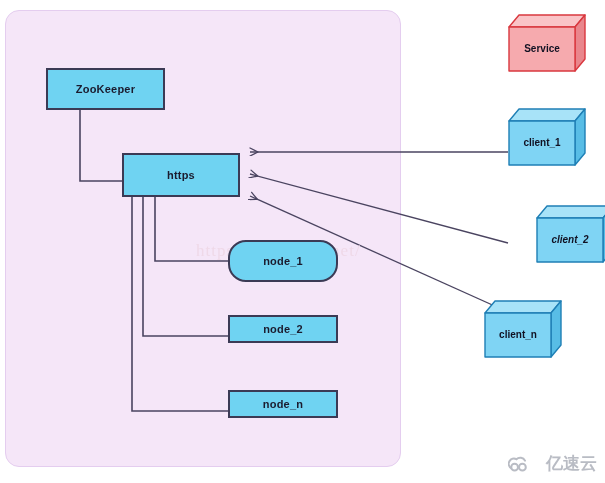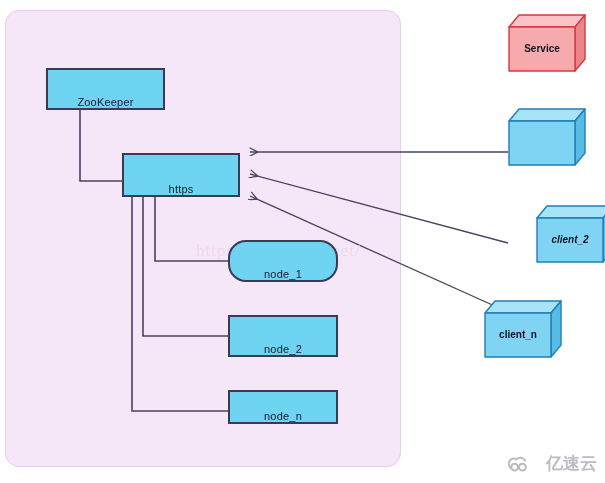--- a/index.html
+++ b/index.html
@@ -29,25 +29,25 @@
     border-radius: 14px;
     box-sizing: border-box;
   }
   
   .flat-box {
     position: absolute;
     background: #6fd3f2;
     border: 2px solid #3b3a55;
     box-sizing: border-box;
     display: flex;
-    align-items: flex-end;
+    align-items: center;
     justify-content: center;
     color: #1b1b2e;
     font-size: 11px;
-    font-weight: normal;
+    font-weight: bold;
     letter-spacing: .2px;
     z-index: 6;
   }
   
   .cube {
     position: absolute;
     width: 78px;
     height: 60px;
     z-index: 6;
   }
@@ -144,43 +144,44 @@
   </div>
 
   <div class="flat-box" style="left:122px; top:153px; width:118px; height:44px;">
     <span>https</span>
   </div>
 
   <div class="flat-box" style="left:228px; top:240px; width:110px; height:42px;border-radius:18px;">
     <span>node_1</span>
   </div>
 
-  <div class="flat-box" style="left:228px; top:315px; width:110px; height:42px;">
+  <div class="flat-box" style="left:228px; top:315px; width:110px; height:28px;">
     <span>node_2</span>
   </div>
 
-  <div class="flat-box" style="left:228px; top:390px; width:110px; height:34px;">
+  <div class="flat-box" style="left:228px; top:390px; width:110px; height:28px;">
     <span>node_n</span>
   </div>
 
   <div class="cube" style="left:508px; top:14px;">
     <svg width="78" height="60" viewBox="0 0 78 60">
       <polygon points="1,13 11,1 77,1 67,13" fill="#fac4c7" stroke="#d9383f" stroke-width="1.4" stroke-linejoin="round"></polygon>
       <polygon points="67,13 77,1 77,45 67,57" fill="#e9868c" stroke="#d9383f" stroke-width="1.4" stroke-linejoin="round"></polygon>
       <rect x="1" y="13" width="66" height="44" fill="#f6aaae" stroke="#d9383f" stroke-width="1.4" stroke-linejoin="round"></rect>
     </svg>
     <div class="cube-label">Service</div>
   </div>
 
   <div class="cube" style="left:508px; top:108px;">
     <svg width="78" height="60" viewBox="0 0 78 60">
       <polygon points="1,13 11,1 77,1 67,13" fill="#a8e3f8" stroke="#1f7fb5" stroke-width="1.4" stroke-linejoin="round"></polygon>
       <polygon points="67,13 77,1 77,45 67,57" fill="#58bde6" stroke="#1f7fb5" stroke-width="1.4" stroke-linejoin="round"></polygon>
       <rect x="1" y="13" width="66" height="44" fill="#7fd4f4" stroke="#1f7fb5" stroke-width="1.4" stroke-linejoin="round"></rect>
     </svg>
+    <div class="cube-label">client_1</div>
   </div>
 
   <div class="cube" style="left:536px; top:205px;font-style:italic;">
     <svg width="78" height="60" viewBox="0 0 78 60">
       <polygon points="1,13 11,1 77,1 67,13" fill="#a8e3f8" stroke="#1f7fb5" stroke-width="1.4" stroke-linejoin="round"></polygon>
       <polygon points="67,13 77,1 77,45 67,57" fill="#58bde6" stroke="#1f7fb5" stroke-width="1.4" stroke-linejoin="round"></polygon>
       <rect x="1" y="13" width="66" height="44" fill="#7fd4f4" stroke="#1f7fb5" stroke-width="1.4" stroke-linejoin="round"></rect>
     </svg>
     <div class="cube-label">client_2</div>
   </div>

